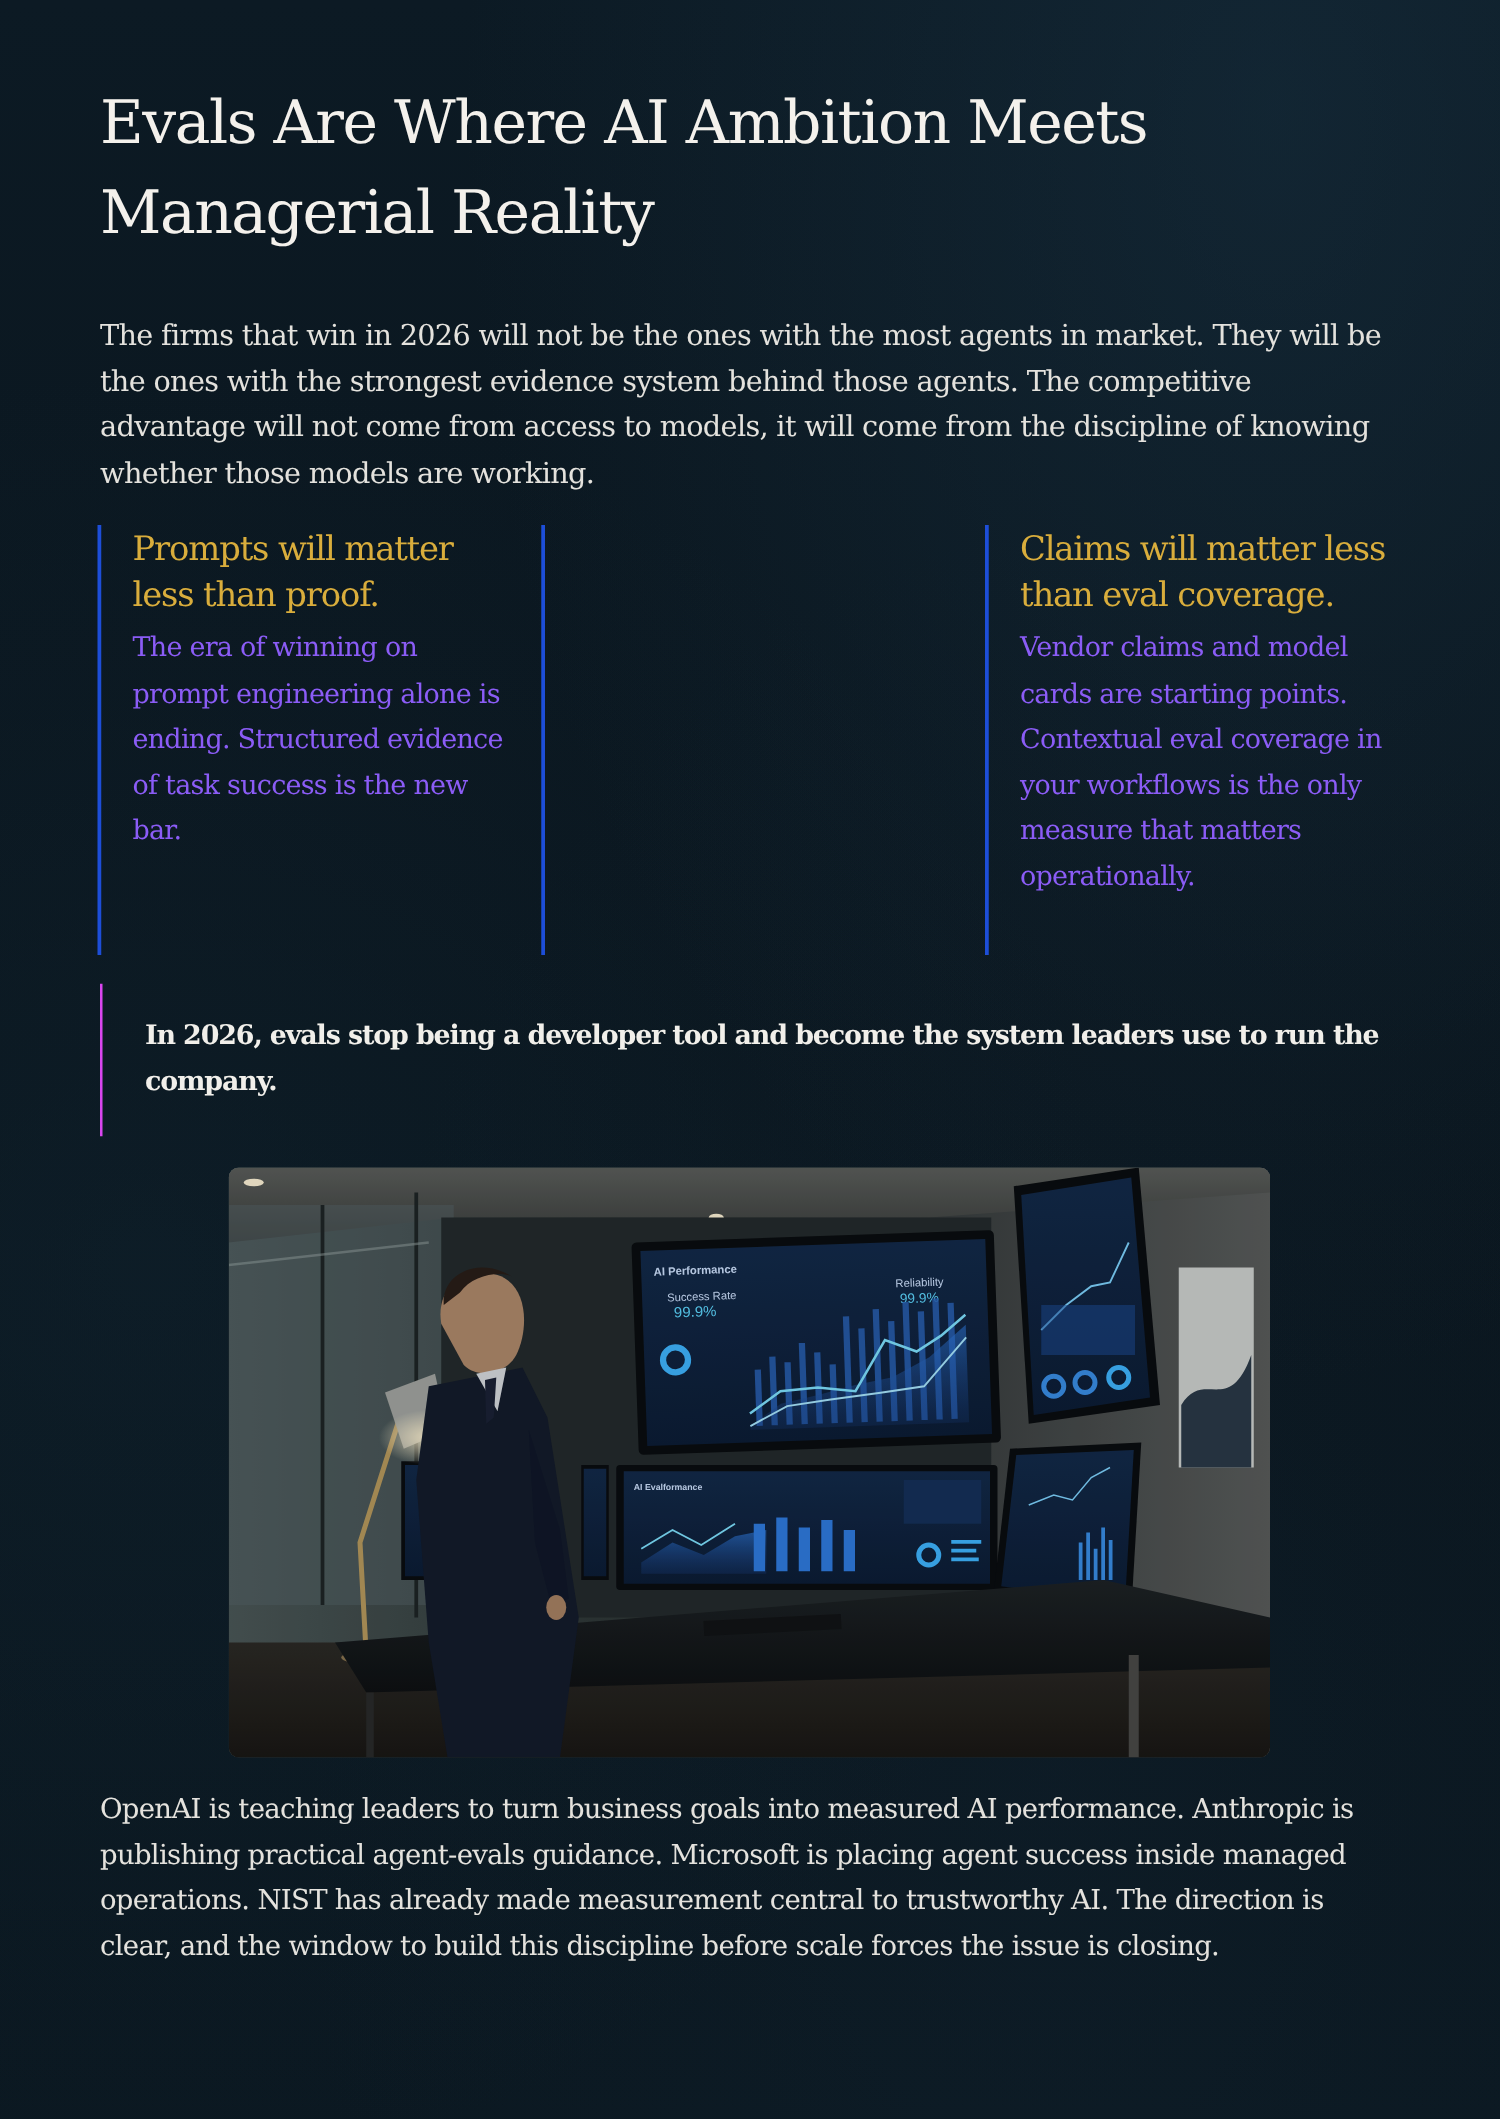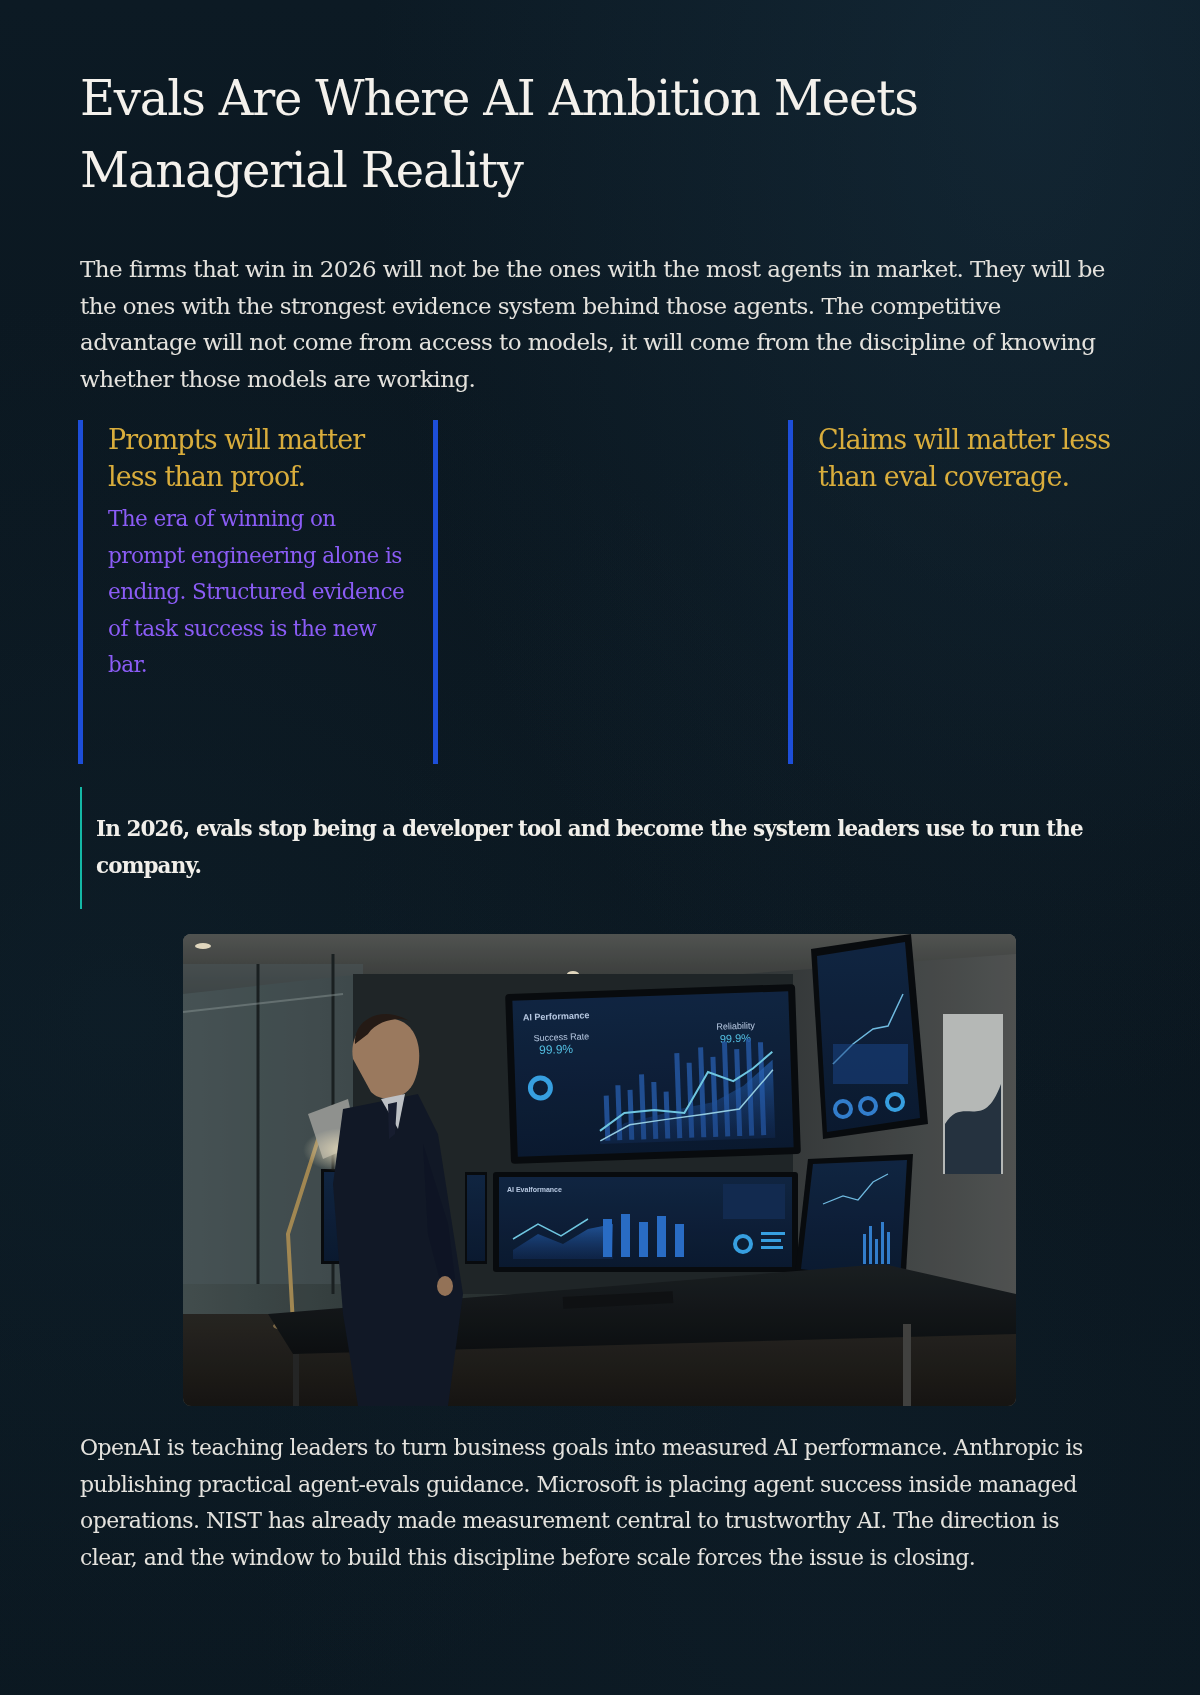--- a/index.html
+++ b/index.html
@@ -51,21 +51,21 @@
       position: absolute;
       top: 420px;
       left: -2px;
       width: 1045px;
       height: 344px;
     }
     .col {
       position: absolute;
       top: 0;
       height: 344px;
-      border-left: 5px solid #1d4ed8;
+      border-left: 3px solid #1d4ed8;
       padding-left: 25px;
     }
     .col h3 {
       font-family: "DejaVu Serif", serif;
       font-weight: normal;
       font-size: 27px;
       line-height: 36.5px;
       color: #d9ad3c;
       letter-spacing: -0.9px;
       margin-top: 2px;
@@ -80,22 +80,22 @@
     .col-1 { left: 0; width: 330px; }
     .col-2 { left: 355px; width: 330px; }
     .col-3 { left: 710px; width: 335px; }
 
     .quote {
       position: absolute;
       top: 787px;
       left: 0;
       width: 1040px;
       height: 122px;
-      border-left: 2px solid #14b8a6;
-      padding-left: 14px;
+      border-left: 2px solid #d946ef;
+      padding-left: 34px;
       padding-top: 24px;
     }
     .quote p {
       font-family: "DejaVu Serif", serif;
       font-weight: bold;
       font-size: 21.5px;
       line-height: 36.5px;
       color: #f1efea;
       letter-spacing: -0.9px;
       width: 1000px;
@@ -135,20 +135,21 @@
 
   <div class="columns">
     <div class="col col-1">
       <h3>Prompts will matter less than proof.</h3>
       <p>The era of winning on prompt engineering alone is ending. Structured evidence of task success is the new bar.</p>
     </div>
     <div class="col col-2">
     </div>
     <div class="col col-3">
       <h3>Claims will matter less than eval coverage.</h3>
+      <p>Vendor claims and model cards are starting points. Contextual eval coverage in your workflows is the only measure that matters operationally.</p>
     </div>
   </div>
 
   <blockquote class="quote">
     <p>In 2026, evals stop being a developer tool and become the system leaders use to run the company.</p>
   </blockquote>
 
   <div class="hero">
     <svg width="833" height="472" viewBox="0 0 833 472" xmlns="http://www.w3.org/2000/svg">
       <defs>

